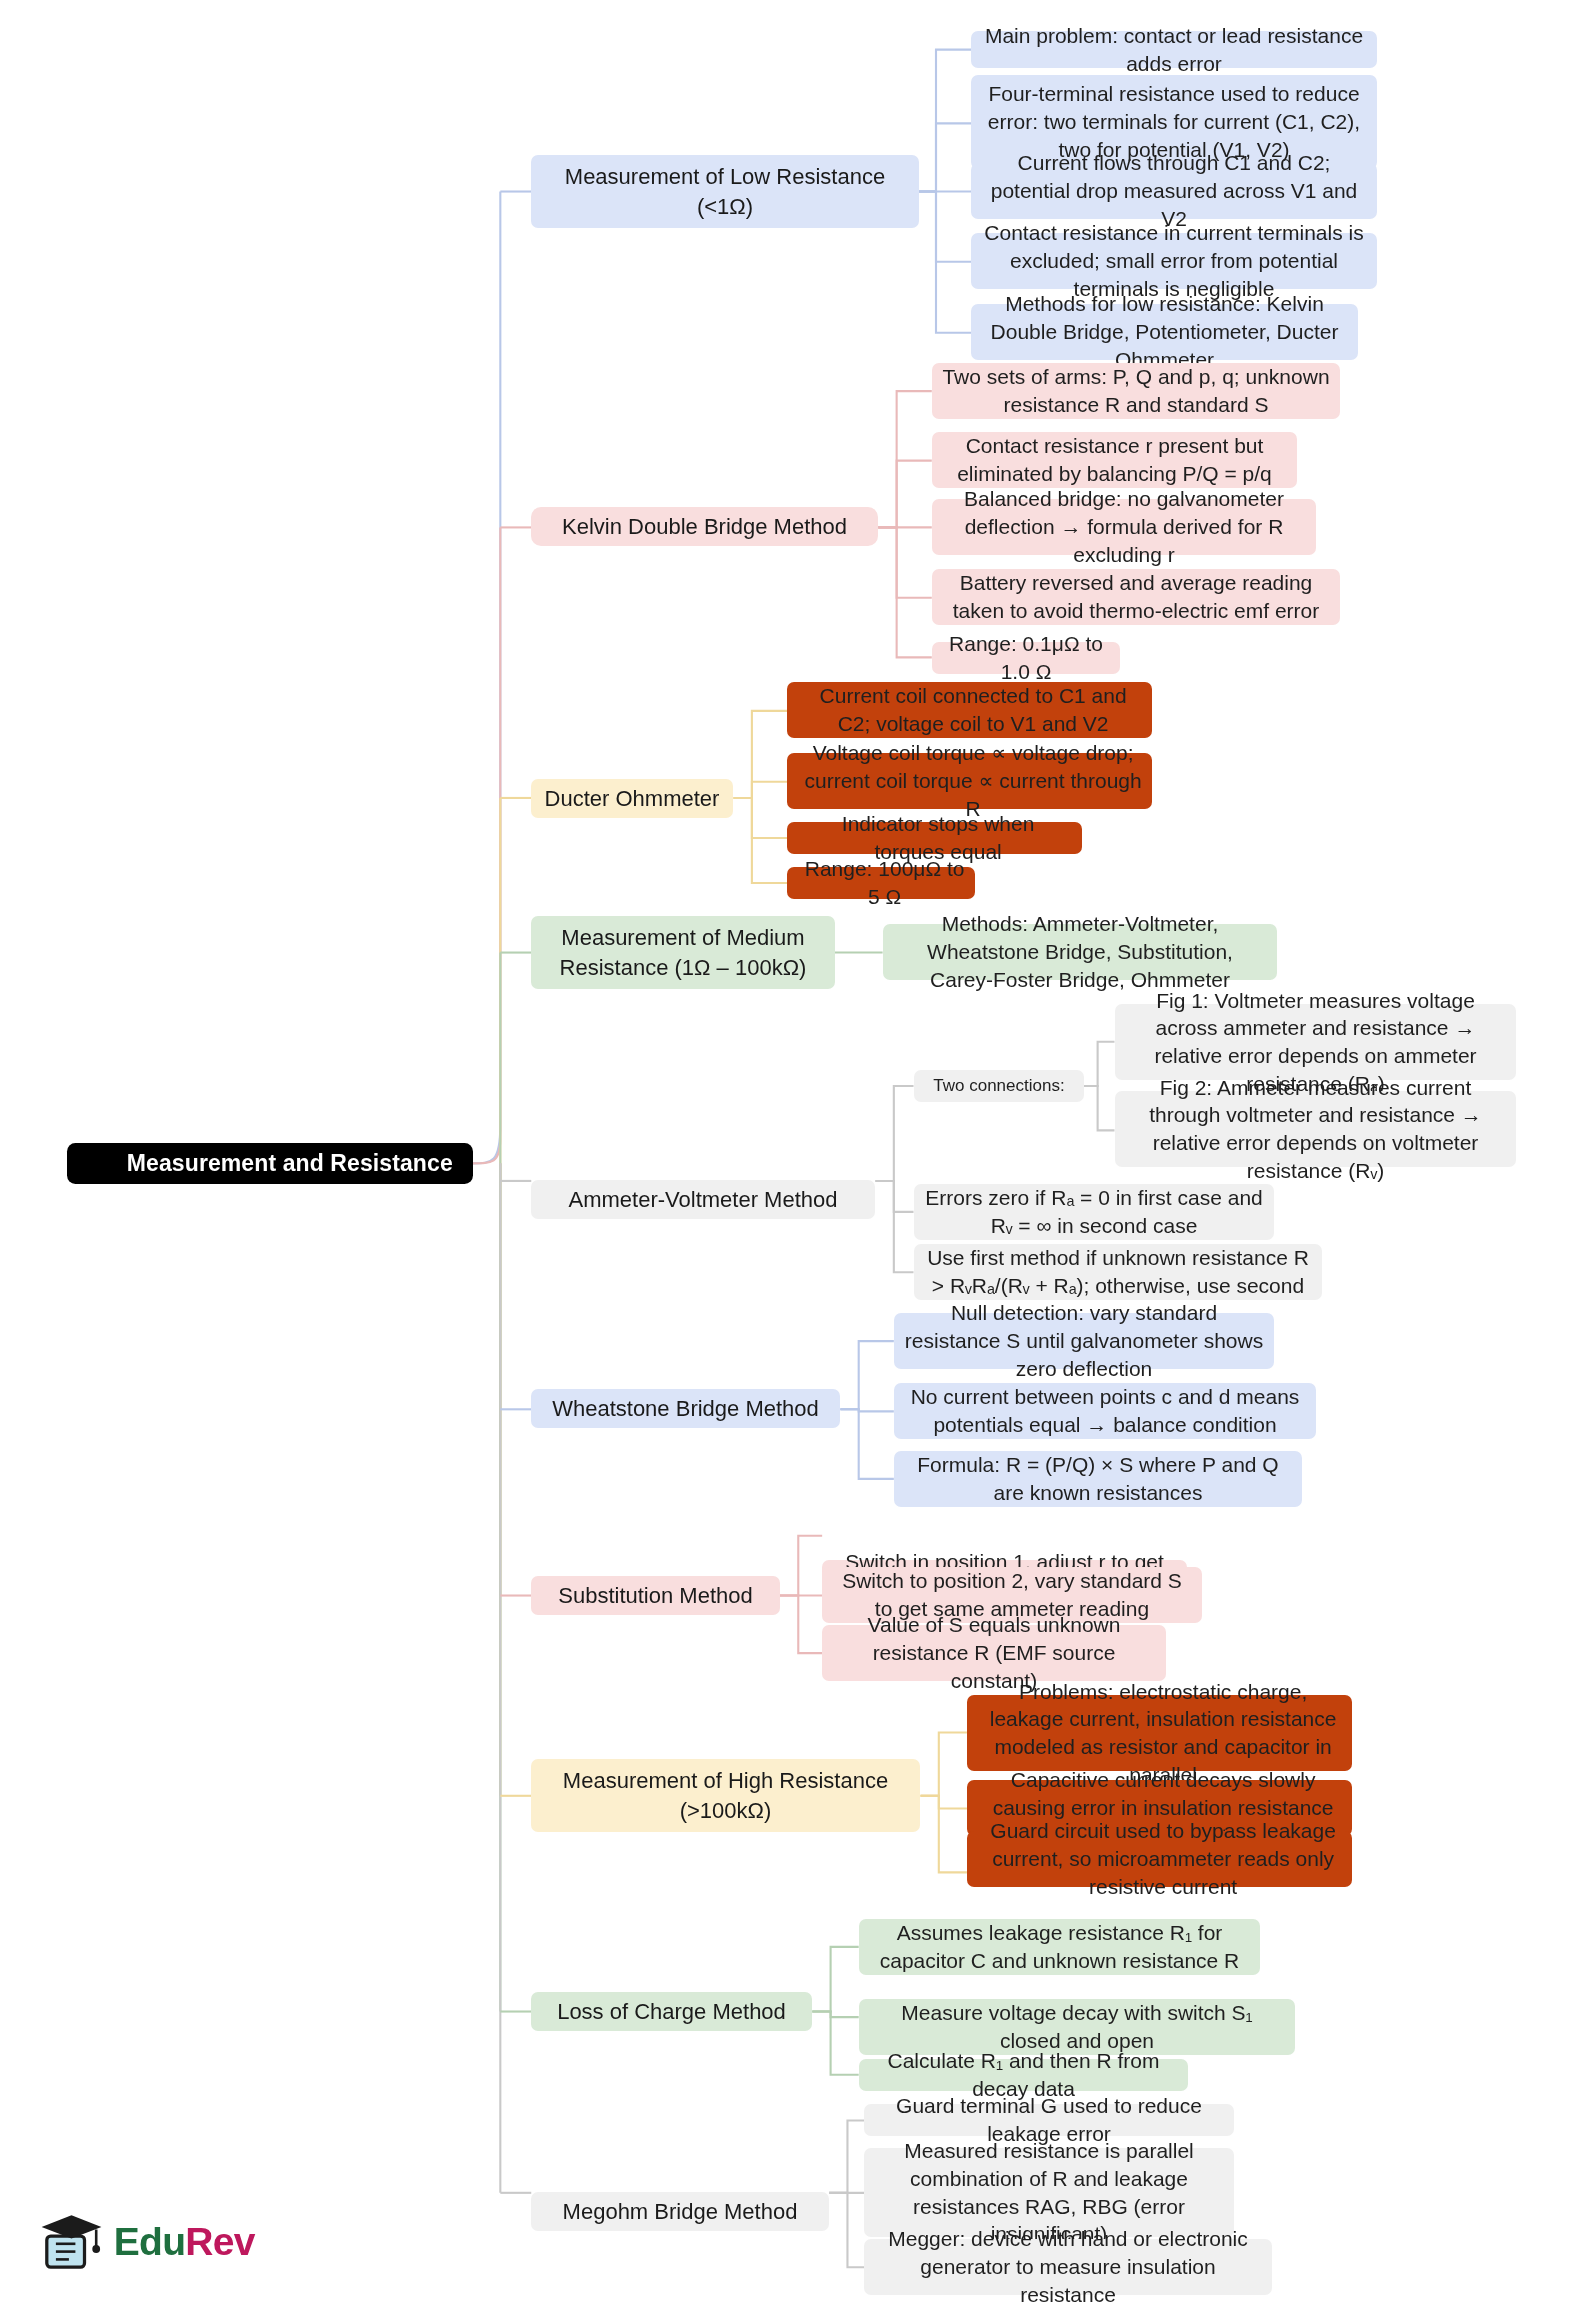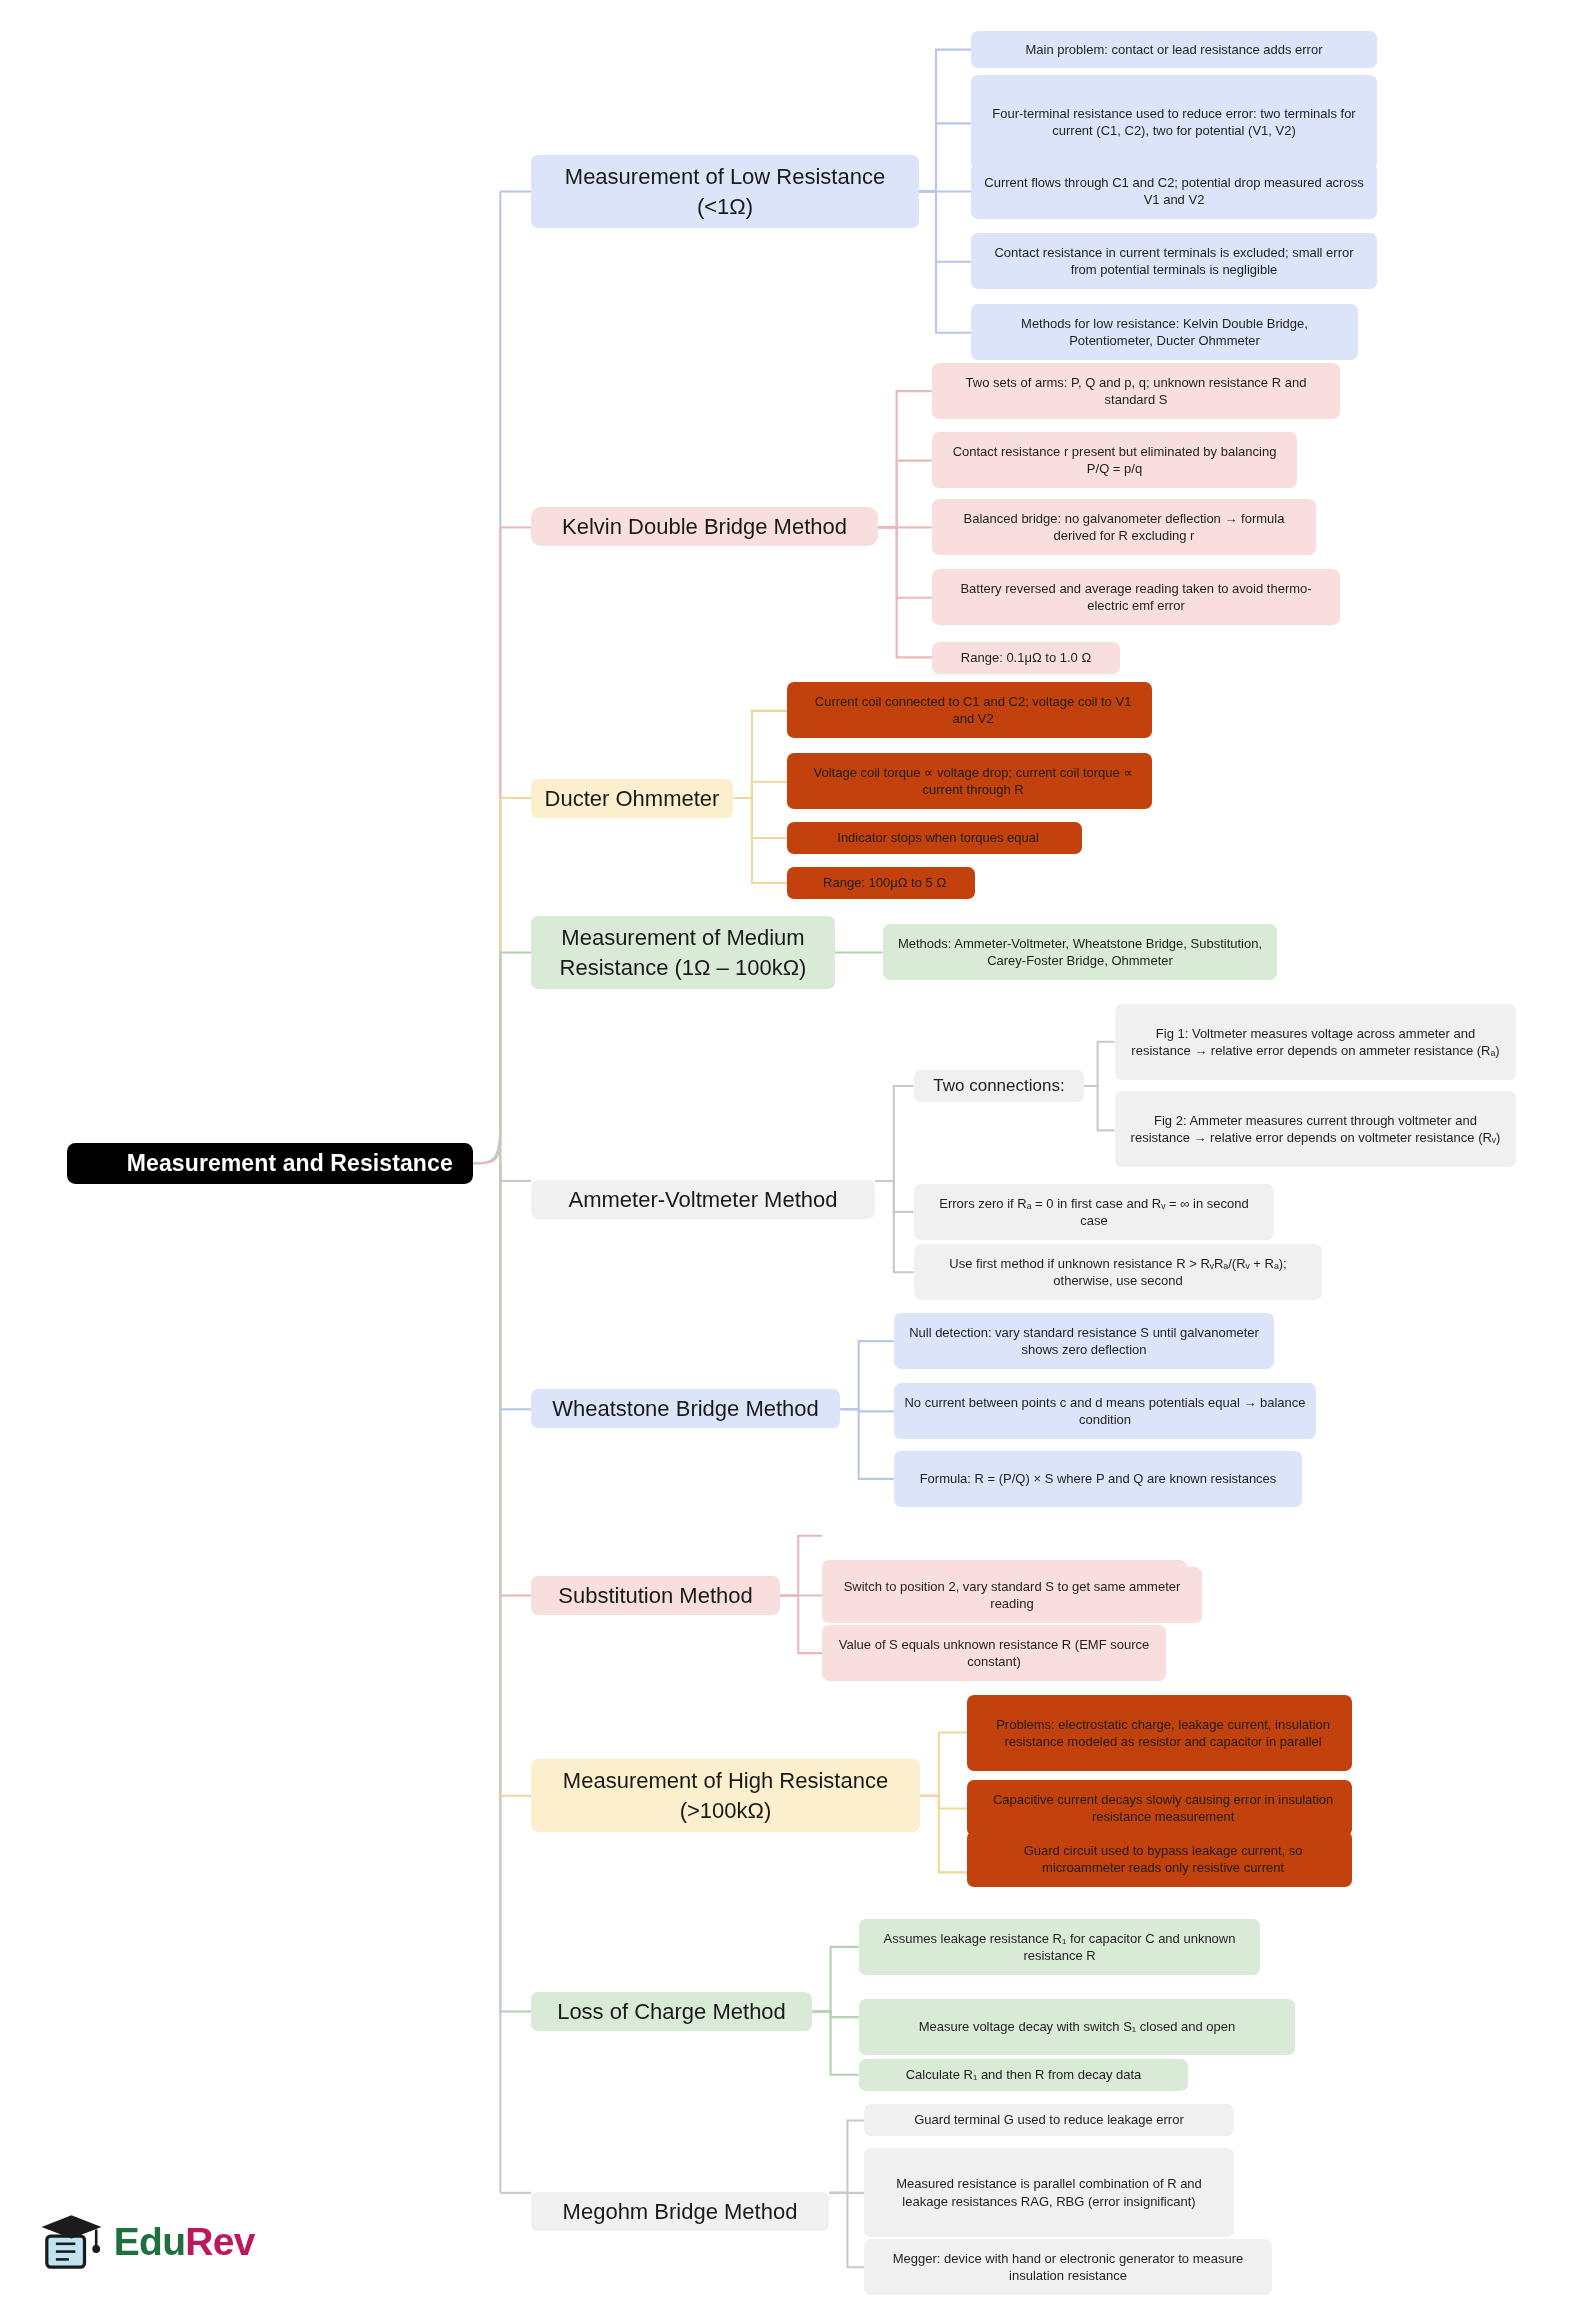--- a/index.html
+++ b/index.html
@@ -33,21 +33,21 @@
     border-radius: 8.4px;
     letter-spacing: 0.1px;
     padding-left: 48px;
   }
   .branch {
     font-size: 22px;
     color: #1a1a1a;
     border-radius: 7px;
   }
   .leaf {
-    font-size: 13px;
+    font-size: 21px;
     color: #1f1f1f;
     border-radius: 7px;
     padding: 7px 9.8px;
   }
   .mid {
     font-size: 17px;
     color: #1f1f1f;
     border-radius: 7px;
     padding: 7px 9.8px;
   }

